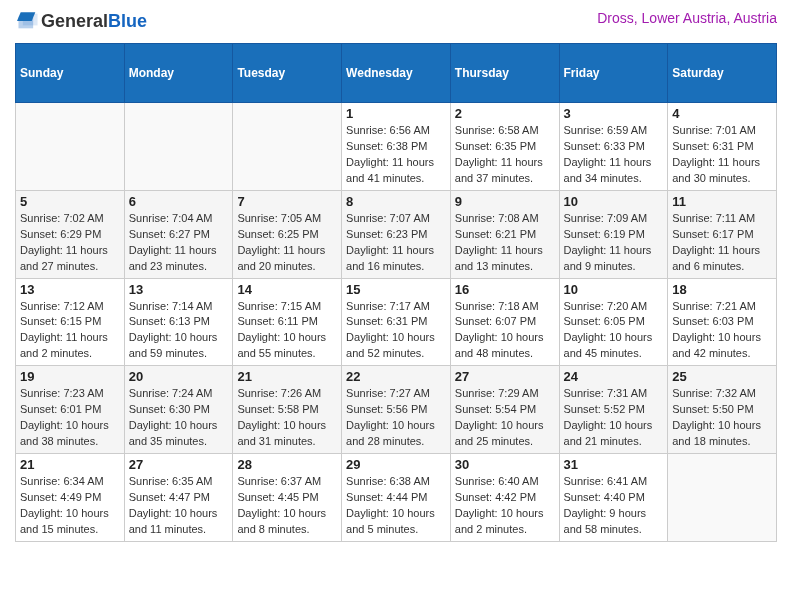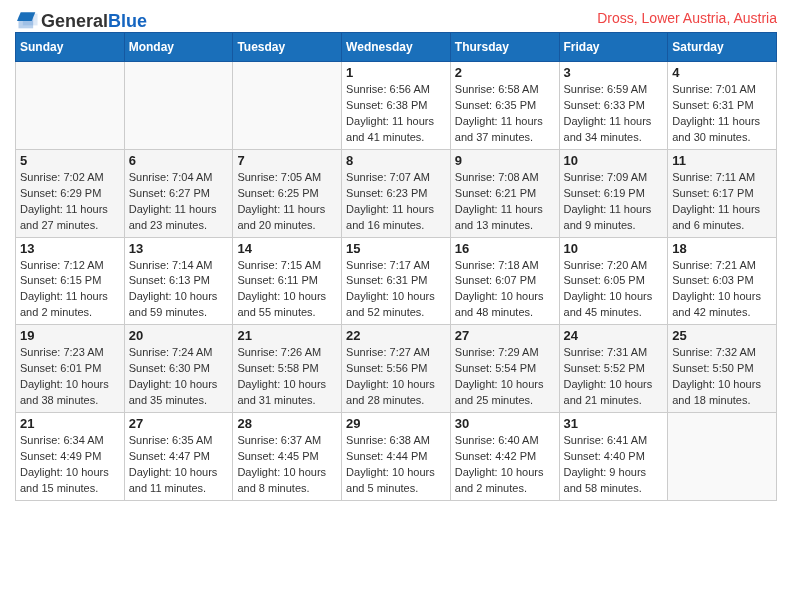--- a/index.html
+++ b/index.html
@@ -10,21 +10,21 @@
       min-height: 612px;
     }
     .page {
       width: 792px;
       padding: 10px 15px 15px 15px;
     }
     .header {
       display: flex;
       justify-content: space-between;
       align-items: flex-start;
-      margin-bottom: 0;
+      margin-bottom: 11px;
     }
     .logo {
       display: flex;
       align-items: center;
       gap: 2px;
     }
     .logo-text-general {
       font-size: 18px;
       font-weight: bold;
       color: #333;
@@ -43,33 +43,33 @@
       text-align: right;
     }
     .month-title {
       font-size: 36px;
       font-weight: bold;
       color: #222;
       line-height: 1.1;
     }
     .location {
       font-size: 14px;
-      color: #ef4444;
+      color: #a21caf;
     }
     .calendar {
       width: 100%;
       border-collapse: collapse;
       border: 1px solid #bbb;
     }
     .calendar th {
       background: #1a6fba;
       color: #fff;
       font-size: 12px;
       font-weight: bold;
-      padding: 7px 4px;
+      padding: 22px 4px;
       text-align: left;
       border: 1px solid #1558a0;
     }
     .calendar td {
       width: 14.28%;
       vertical-align: top;
       border: 1px solid #ccc;
       padding: 3px 4px;
       min-height: 80px;
       background: #fff;

